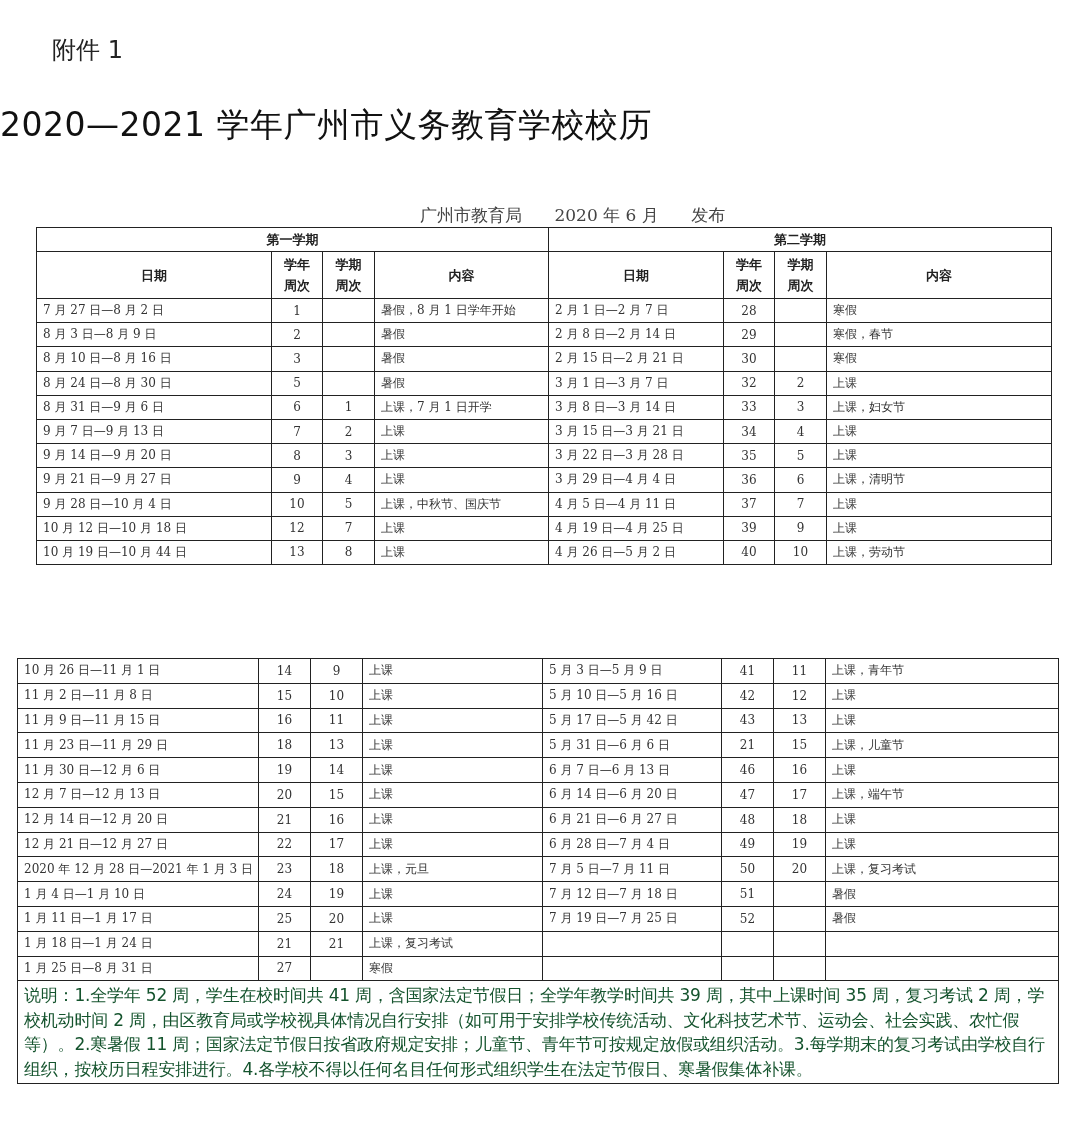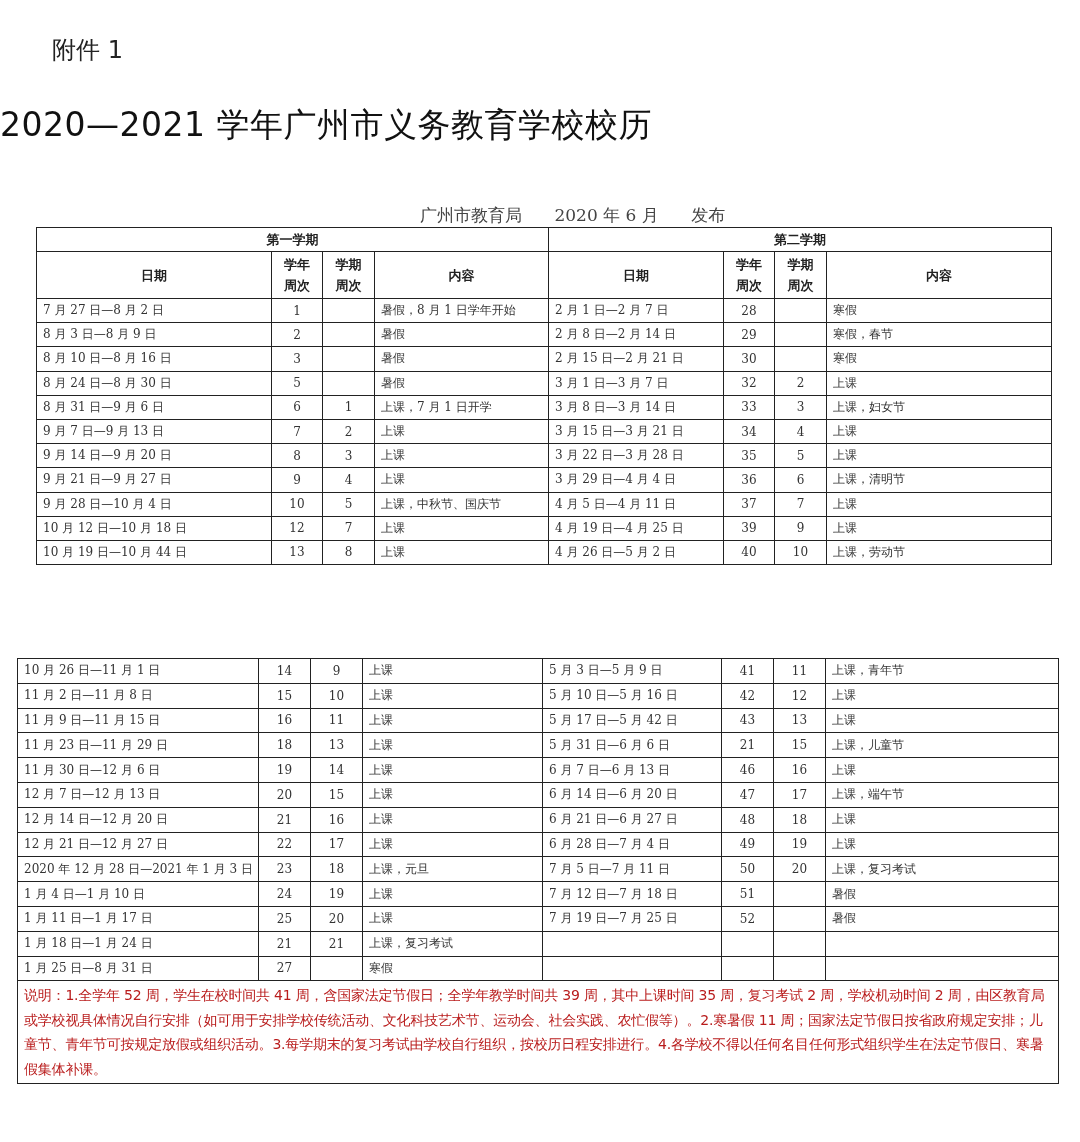--- a/index.html
+++ b/index.html
@@ -34,21 +34,21 @@
     height: 23px; font-family: "DejaVu Sans", "Liberation Sans", sans-serif; font-size: 13px;
     font-weight: bold; color: #222; text-align: center;
   }
   .col-head th {
     height: 46px; font-family: "DejaVu Sans", "Liberation Sans", sans-serif; font-size: 13px;
     line-height: 21px; color: #222; text-align: center; font-weight: bold;
   }
   .num { text-align: center; }
   .note td {
     white-space: normal; font-family: "DejaVu Sans", "Liberation Sans", sans-serif;
-    font-size: 14px; line-height: 24.4px; color: #b91c1c; padding: 2px 6px 2px 6px;
+    font-size: 17px; line-height: 24.4px; color: #14532d; padding: 2px 6px 2px 6px;
     letter-spacing: -0.2px;
   }
 </style>
 </head>
 <body>
 
 <div class="attach">附件 1</div>
 <div class="title">2020—2021 学年广州市义务教育学校校历</div>
 <div class="publisher"><span>广州市教育局</span>      <span>2020 年 6 月</span>      <span>发布</span></div>
 

